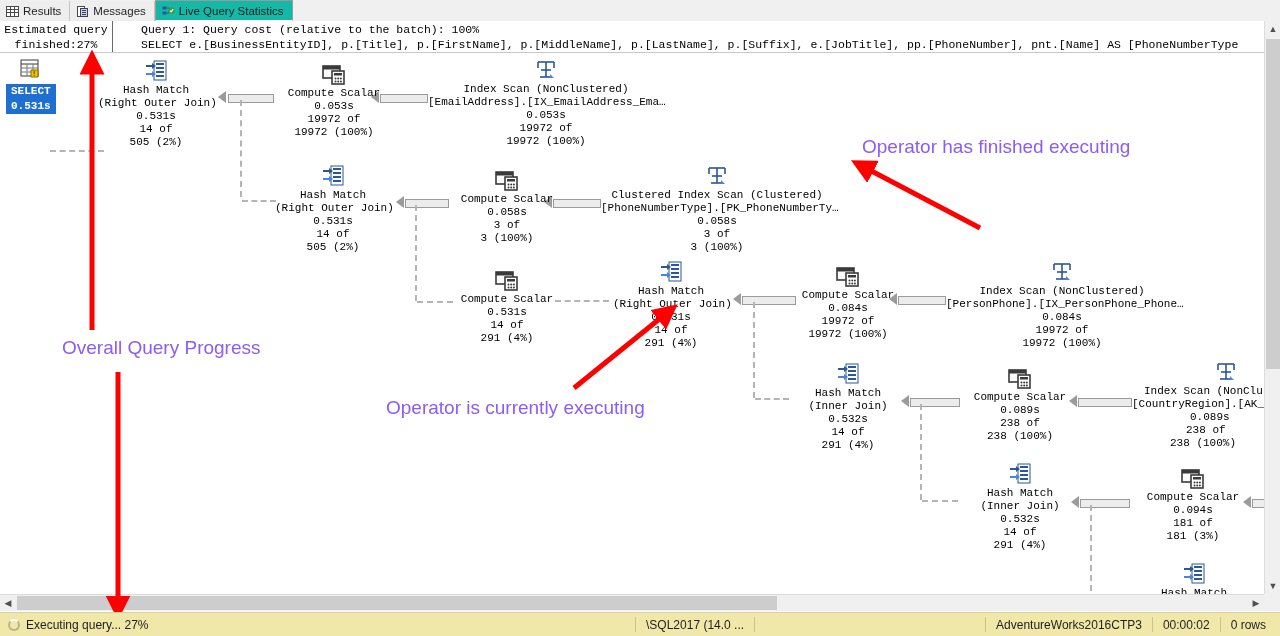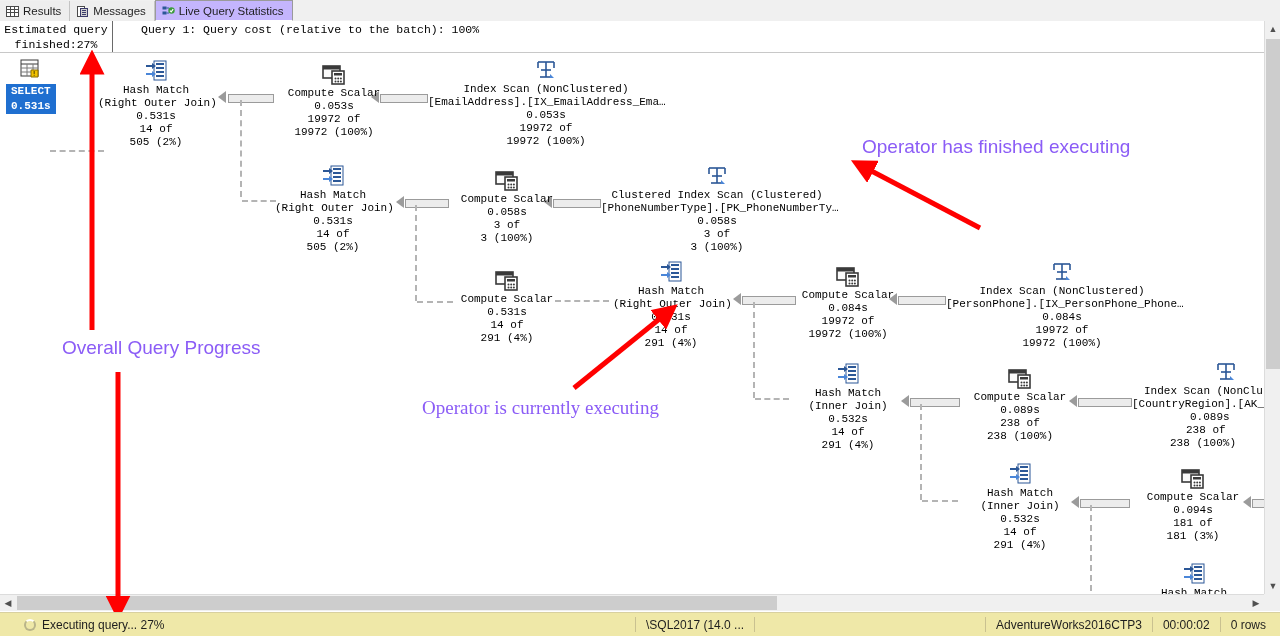--- a/index.html
+++ b/index.html
@@ -18,21 +18,21 @@
     background:#f0f0f0;border-bottom:6px solid #3b82f6;
     display:flex;align-items:flex-end;
   }
   .tab{
     height:20px;display:flex;align-items:center;gap:4px;
     padding:0 8px 0 6px;font-size:11.5px;color:#1e1e1e;
     border-right:1px solid #c4c4c4;background:#eeeeee;
     box-sizing:border-box;
   }
   .tab.active{
-    background:#c4b5fd;border:1px solid #9a9a9a;border-bottom:1px solid #ffffff;
+    background:#14b8a6;border:1px solid #9a9a9a;border-bottom:1px solid #ffffff;
     height:21px;
   }
   .tabicon{width:13px;height:13px;display:block;}
 
   
   .qheader{
     position:absolute;left:0;top:21px;width:1280px;height:32px;
     background:#ffffff;border-bottom:1px solid #c8c8c8;
     box-sizing:border-box;
     padding-left:44px;
@@ -100,21 +100,21 @@
         font-size:19px;white-space:nowrap;}
   .anno-svg{position:absolute;left:0;top:0;width:1280px;height:636px;pointer-events:none;}
 
   
   .statusbar{
     position:absolute;left:0;top:612px;width:1280px;height:24px;
     background:#efe8a8;border-top:1px solid #d8d0a0;
     display:flex;align-items:center;font-size:12px;color:#1e1e1e;
     box-sizing:border-box;
   }
-  .sb-left{display:flex;align-items:center;gap:6px;padding-left:24px;}
+  .sb-left{display:flex;align-items:center;gap:6px;padding-left:8px;}
   .spinner{width:12px;height:12px;border:2px solid #b9b48a;border-top-color:#ffffff;
     border-radius:50%;box-sizing:border-box;}
   .sb-seg{padding:0 10px;border-left:1px solid #c9c190;height:15px;display:flex;align-items:center;}
   .sb-spacer{flex:1;}
 </style>
 </head>
 <body>
 
 <div class="tabstrip">
   <div class="tab">
@@ -156,20 +156,21 @@
   </div>
 </div>
 
 <div class="qheader">
   <div class="progress-cell">
     <div>Estimated query</div>
     <div>finished:27%</div>
   </div>
   <div class="qtext">
     <div>Query 1: Query cost (relative to the batch): 100%</div>
+    <div>SELECT e.[BusinessEntityID], p.[Title], p.[FirstName], p.[MiddleName], p.[LastName], p.[Suffix], e.[JobTitle], pp.[PhoneNumber], pnt.[Name] AS [PhoneNumberType</div>
   </div>
 </div>
 
 <div class="canvas">
 
   <div class="dashline-h" style="left:50px;top:97px;width:54px;"></div>
 
   <div class="arrow-solid" style="left:228px;top:41px;width:46px;"></div>
   <div class="arrow-head" style="left:218px;top:38px;"></div>
 
@@ -571,21 +572,21 @@
 
   <line x1="118" y1="372" x2="118" y2="608" stroke="#ff0000" stroke-width="5" marker-end="url(#ah)"></line>
 
   <line x1="980" y1="228" x2="862" y2="166" stroke="#ff0000" stroke-width="5" marker-end="url(#ah)"></line>
 
   <line x1="574" y1="388" x2="668" y2="312" stroke="#ff0000" stroke-width="5" marker-end="url(#ah)"></line>
 </svg>
 
 <div class="anno" style="left:62px;top:337px;">Overall Query Progress</div>
 <div class="anno" style="left:862px;top:136px;">Operator has finished executing</div>
-<div class="anno" style="left:422px;top:397px;font-family:Liberation Serif, serif;">Operator is currently executing</div>
+<div class="anno" style="left:386px;top:397px;">Operator is currently executing</div>
 
 <div class="statusbar">
   <div class="sb-left">
     <span class="spinner"></span>
     <span>Executing query... 27%</span>
   </div>
   <div class="sb-spacer"></div>
   <div class="sb-seg">\SQL2017 (14.0 ...</div>
   <div class="sb-seg" style="min-width:210px;"></div>
   <div class="sb-seg">AdventureWorks2016CTP3</div>

